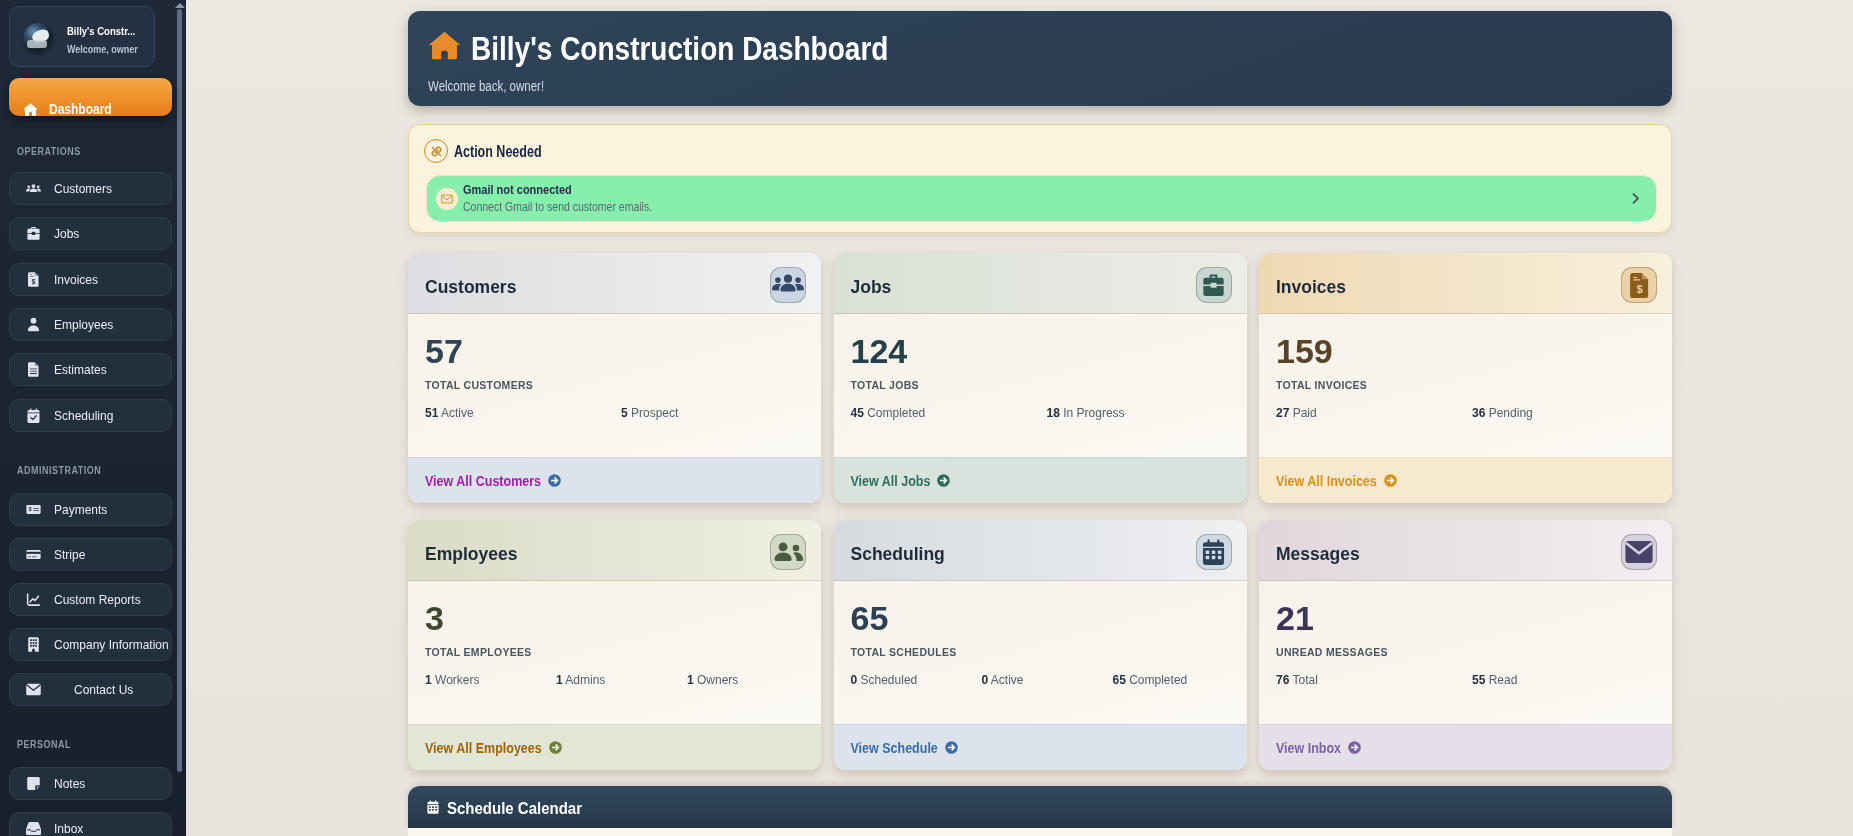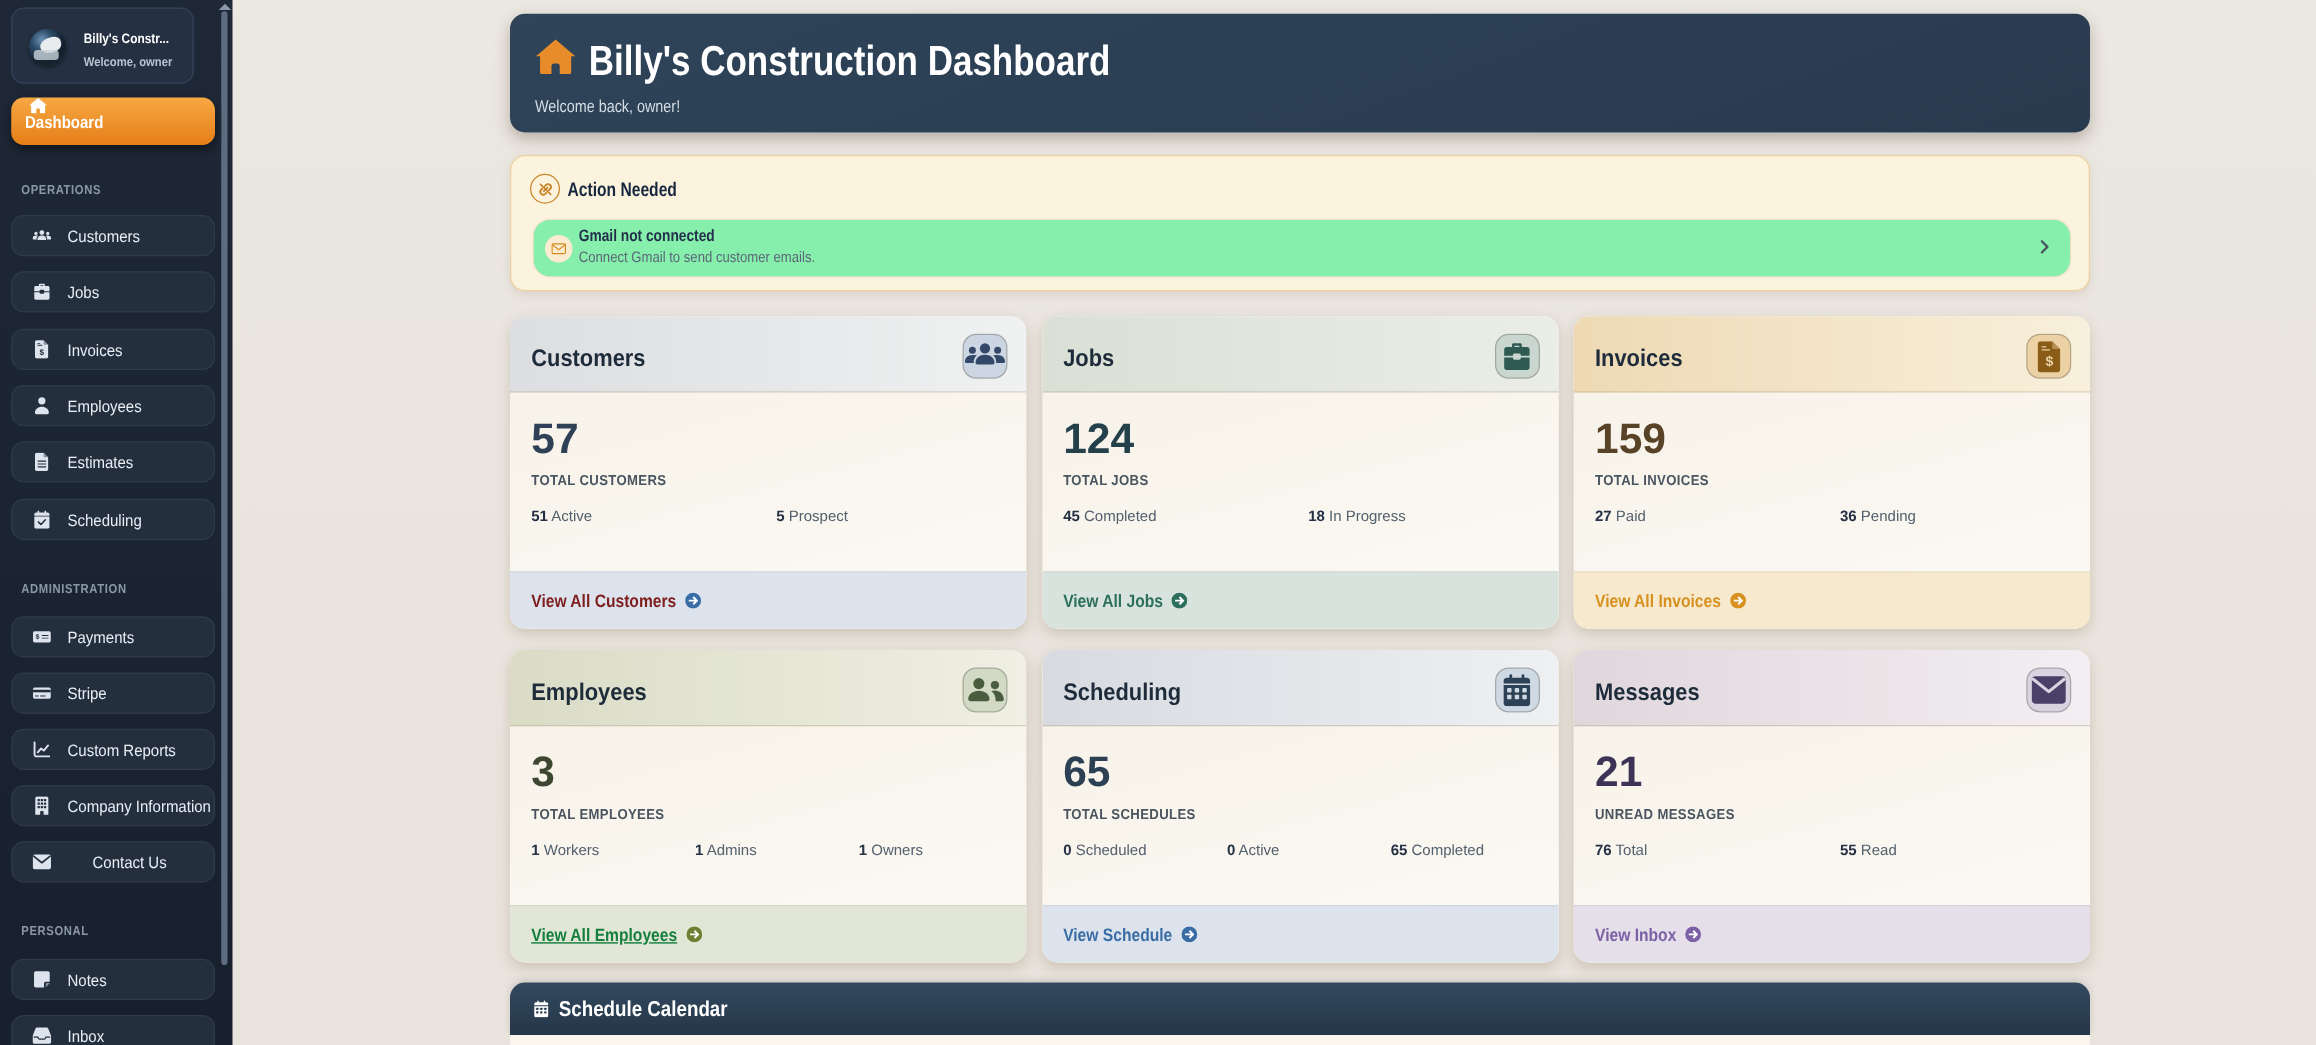--- a/index.html
+++ b/index.html
@@ -9,21 +9,21 @@
 
 .sidebar { position:absolute; left:0; top:0; width:186px; height:836px; background:linear-gradient(180deg,#1e2836,#18202d); }
 .sb-thumb { position:absolute; left:177px; top:9px; width:5px; height:763px; border-radius:3px; background:#5d6c80; }
 .sb-arrow { position:absolute; left:175px; top:3px; width:0; height:0; border-left:5px solid transparent; border-right:5px solid transparent; border-bottom:5px solid #8b97a8; }
 .logo-card { position:absolute; left:9px; top:6px; width:146px; height:61px; background:#253142; border:1px solid #36445c; border-radius:10px; }
 .logo-circ { position:absolute; left:13px; top:16px; width:30px; height:30px; border-radius:50%; background:radial-gradient(circle at 35% 30%, #6e93b8 0%, #2c4a68 30%, #141f2c 62%, #23303c 100%); box-shadow:0 1px 3px rgba(0,0,0,.5); overflow:hidden; }
 .logo-circ:before { content:""; position:absolute; left:9px; top:7px; width:17px; height:12px; background:#e8ecef; border-radius:60% 40% 50% 50%; transform:rotate(-12deg); }
 .logo-circ:after { content:""; position:absolute; left:4px; top:17px; width:20px; height:8px; background:#c8d2d8; border-radius:3px; opacity:.8; }
 .logo-name { position:absolute; left:57px; top:18px; font-size:9.5px; font-weight:bold; color:#ffffff; transform:scaleY(1.15); transform-origin:left top; }
 .logo-sub { position:absolute; left:57px; top:37px; font-size:9px; font-weight:bold; color:#b9c3d0; transform:scaleY(1.12); transform-origin:left top; }
-.dash-btn { position:absolute; left:9px; top:78px; width:163px; height:38px; border-radius:10px; background:linear-gradient(180deg,#f6a843,#e67e17); box-shadow:0 4px 8px rgba(0,0,0,.45); display:flex; align-items:flex-start;flex-direction:column; }
+.dash-btn { position:absolute; left:9px; top:78px; width:163px; height:38px; border-radius:10px; background:linear-gradient(180deg,#f6a843,#e67e17); box-shadow:0 4px 8px rgba(0,0,0,.45); display:flex; align-items:flex-end; }
 .dash-btn svg { margin-left:14px; }
 .dash-btn span { margin-left:11px; color:#fff; font-weight:bold; font-size:12px; transform:scaleY(1.15); transform-origin:left center; }
 .sb-label { position:absolute; left:17px; font-size:9px; font-weight:bold; letter-spacing:0.5px; color:#8b97a7; transform:scaleY(1.15); transform-origin:left top; }
 .nav-item { position:absolute; left:9px; width:163px; height:33px; background:#242f3e; border:1px solid #2f3b4c; border-radius:10px; display:flex; align-items:center; color:#e9eef5; font-size:12px; white-space:nowrap; }
 .nav-item .ni { width:16px; height:16px; margin-left:15px; display:flex; align-items:center; justify-content:center; }
 .nav-item span { margin-left:13px; transform:scaleY(1.1); transform-origin:left center; }
 
 
 .hero { position:absolute; left:408px; top:11px; width:1264px; height:95px; border-radius:12px; background:linear-gradient(160deg,#2f4459,#283a4e); box-shadow:0 5px 12px rgba(90,75,60,.35); }
 .hero-title { position:absolute; left:471px; top:30px; font-size:28px; font-weight:bold; color:#fff; letter-spacing:0px; transform:scaleY(1.2); transform-origin:left top; }
@@ -260,21 +260,21 @@
           <path d="M522 234c66 0 118 44 118 104 0 14-11 26-26 26H498c8-64-22-106-50-122 20-6 46-8 74-8z"></path>
         </svg>
       </div>
     </div>
     <div class="num" style="color:#2e4156;">57</div>
     <div class="lbl">TOTAL CUSTOMERS</div>
     <div class="stats c2">
       <div><b>51</b> Active</div>
       <div><b>5</b> Prospect</div>
     </div>
-    <div class="cf" style="background:#dce3ed;color:#7f1d1d;">
+    <div class="cf" style="background:#dce3ed;color:#a21caf;">
       <i>View All Customers</i>
       <svg width="13" height="13" viewBox="0 0 512 512">
         <circle cx="256" cy="256" r="248" fill="#3a6da6"></circle>
         <path d="M120 226h180l-62-62 42-42 134 134-134 134-42-42 62-62H120z" fill="#ffffff"></path>
       </svg>
     </div>
   </div>
 <div class="card" style="left:833.5px;top:253px;">
     <div class="ch" style="background:linear-gradient(90deg,#dae0d6,#ebeee7);">
       <div class="ch-title">Jobs</div>
@@ -338,21 +338,21 @@
         </svg>
       </div>
     </div>
     <div class="num" style="color:#3c4630;">3</div>
     <div class="lbl">TOTAL EMPLOYEES</div>
     <div class="stats c3">
       <div><b>1</b> Workers</div>
       <div><b>1</b> Admins</div>
       <div><b>1</b> Owners</div>
     </div>
-    <div class="cf" style="background:#e2e6d6;color:#15803d;text-decoration:underline;">
+    <div class="cf" style="background:#e2e6d6;color:#a16207;">
       <i>View All Employees</i>
       <svg width="13" height="13" viewBox="0 0 512 512">
         <circle cx="256" cy="256" r="248" fill="#6d8031"></circle>
         <path d="M120 226h180l-62-62 42-42 134 134-134 134-42-42 62-62H120z" fill="#ffffff"></path>
       </svg>
     </div>
   </div>
 <div class="card" style="left:833.5px;top:520px;">
     <div class="ch" style="background:linear-gradient(90deg,#d7dbe0,#eef0f2);">
       <div class="ch-title">Scheduling</div>

